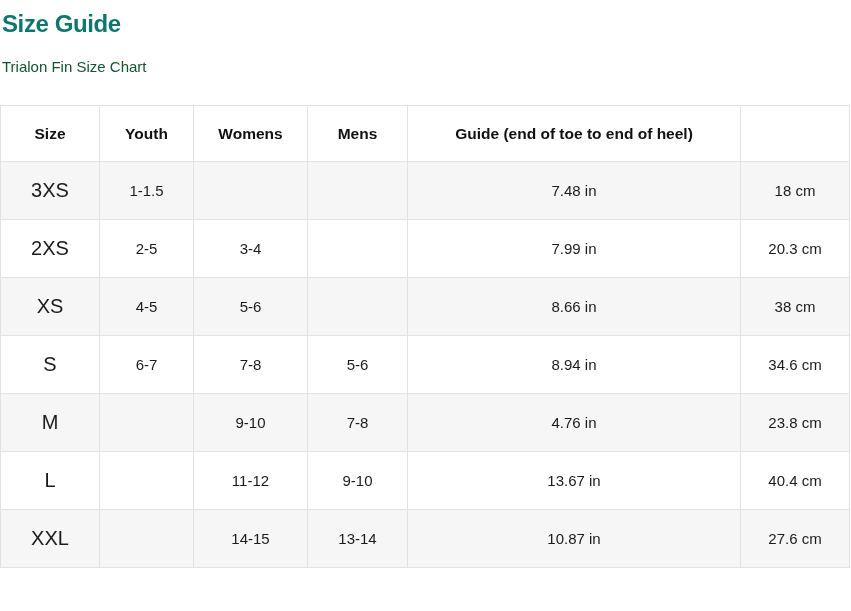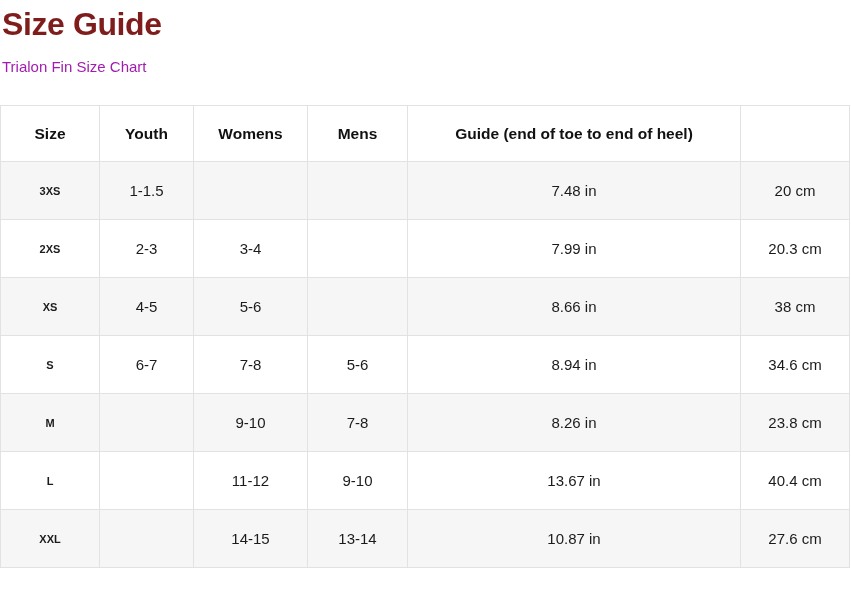--- a/index.html
+++ b/index.html
@@ -15,32 +15,32 @@
     font-family: "Liberation Sans", sans-serif;
     color: #1a1a1a;
   }
   .page {
     width: 851px;
     height: 611px;
     padding: 0 0 0 0;
     position: relative;
   }
   .title {
-    font-size: 32px;
+    font-size: 24px;
     font-weight: bold;
     letter-spacing: -0.4px;
     margin: 0;
     padding: 4px 0 0 2px;
     line-height: 40px;
-    color: #7f1d1d;
+    color: #0f766e;
   }
   .subtitle {
     font-size: 15px;
     font-weight: normal;
-    color: #a21caf;
+    color: #14532d;
     padding: 12px 0 0 2px;
     line-height: 22px;
   }
   table.size-table {
     border-collapse: collapse;
     width: 849px;
     margin-top: 27px;
     table-layout: fixed;
   }
   table.size-table th,
@@ -60,22 +60,22 @@
     background: #ffffff;
     color: #111111;
   }
   table.size-table tbody tr:nth-child(odd) td {
     background: #f6f6f6;
   }
   table.size-table tbody tr:nth-child(even) td {
     background: #ffffff;
   }
   table.size-table tbody td.sizecol {
-    font-weight: bold;
-    font-size: 11px;
+    font-weight: normal;
+    font-size: 20px;
   }
   
   col.c-size    { width: 99px; }
   col.c-youth   { width: 94px; }
   col.c-womens  { width: 114px; }
   col.c-mens    { width: 100px; }
   col.c-length  { width: 333px; }
   col.c-cm      { width: 109px; }
 </style>
 </head>
@@ -105,25 +105,25 @@
         <th></th>
       </tr>
     </thead>
     <tbody>
         <tr>
           <td class="sizecol">3XS</td>
           <td>1-1.5</td>
           <td></td>
           <td></td>
           <td>7.48 in</td>
-          <td>20 cm</td>
+          <td>18 cm</td>
         </tr>
         <tr>
           <td class="sizecol">2XS</td>
-          <td>2-3</td>
+          <td>2-5</td>
           <td>3-4</td>
           <td></td>
           <td>7.99 in</td>
           <td>20.3 cm</td>
         </tr>
         <tr>
           <td class="sizecol">XS</td>
           <td>4-5</td>
           <td>5-6</td>
           <td></td>
@@ -136,21 +136,21 @@
           <td>7-8</td>
           <td>5-6</td>
           <td>8.94 in</td>
           <td>34.6 cm</td>
         </tr>
         <tr>
           <td class="sizecol">M</td>
           <td></td>
           <td>9-10</td>
           <td>7-8</td>
-          <td>8.26 in</td>
+          <td>4.76 in</td>
           <td>23.8 cm</td>
         </tr>
         <tr>
           <td class="sizecol">L</td>
           <td></td>
           <td>11-12</td>
           <td>9-10</td>
           <td>13.67 in</td>
           <td>40.4 cm</td>
         </tr>

